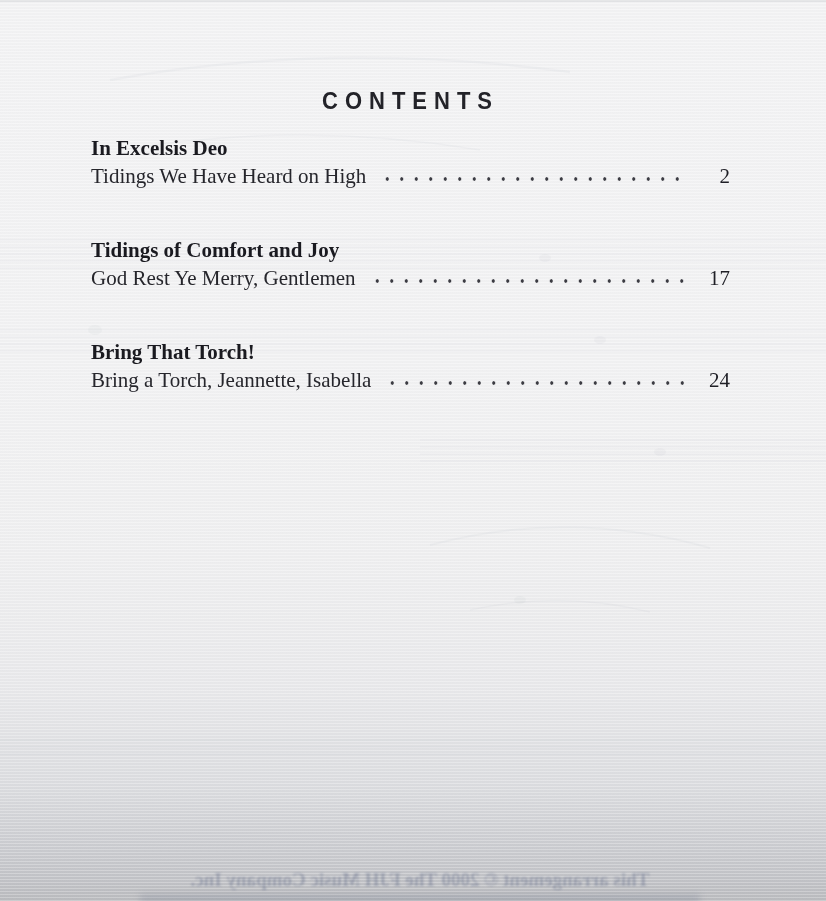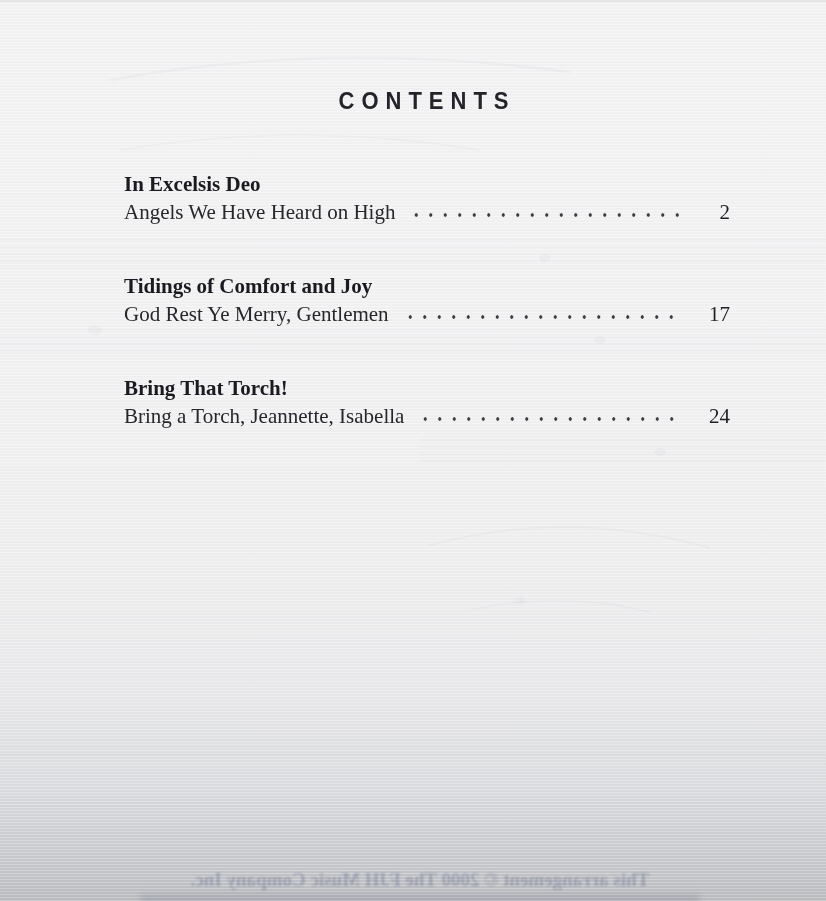--- a/index.html
+++ b/index.html
@@ -27,33 +27,33 @@
     position: absolute; left: 0; top: 0; right: 0; height: 2px;
     background: rgba(90,95,105,0.10);
   }
   
   .ghost-layer {
     position: absolute; inset: 0;
     pointer-events: none;
   }
   .content {
     position: absolute;
-    left: 124px; right: 96px; top: 0;
+    left: 91px; right: 96px; top: 0;
   }
   .heading {
     margin: 88px 0 0 0;
     text-align: center;
     font-family: "Liberation Sans", sans-serif;
     font-size: 22px;
     font-weight: 600;
     letter-spacing: 7px;
     color: #232329;
     transform: scaleY(1.08);
   }
-  .entries { margin-top: 57px; }
+  .entries { margin-top: 21px; }
   .entry { margin-bottom: 47px; }
   .entry-title {
     font-size: 21px;
     line-height: 27px;
     font-weight: bold;
     color: #1a1a20;
   }
   .entry-row {
     display: flex;
     align-items: flex-end;
@@ -136,21 +136,21 @@
       <ellipse cx="95" cy="330" rx="7" ry="5"></ellipse>
     </g>
   </svg>
 
   <div class="content">
     <h1 class="heading">CONTENTS</h1>
     <div class="entries" id="entries">
   <div class="entry">
     <div class="entry-title">In Excelsis Deo</div>
     <div class="entry-row">
-      <span class="song">Angels We Have Heard on High</span>
+      <span class="song">Tidings We Have Heard on High</span>
       <span class="leader"></span>
       <span class="pagenum">2</span>
     </div>
   </div>
 
 
 
   <div class="entry">
   </div>
 

